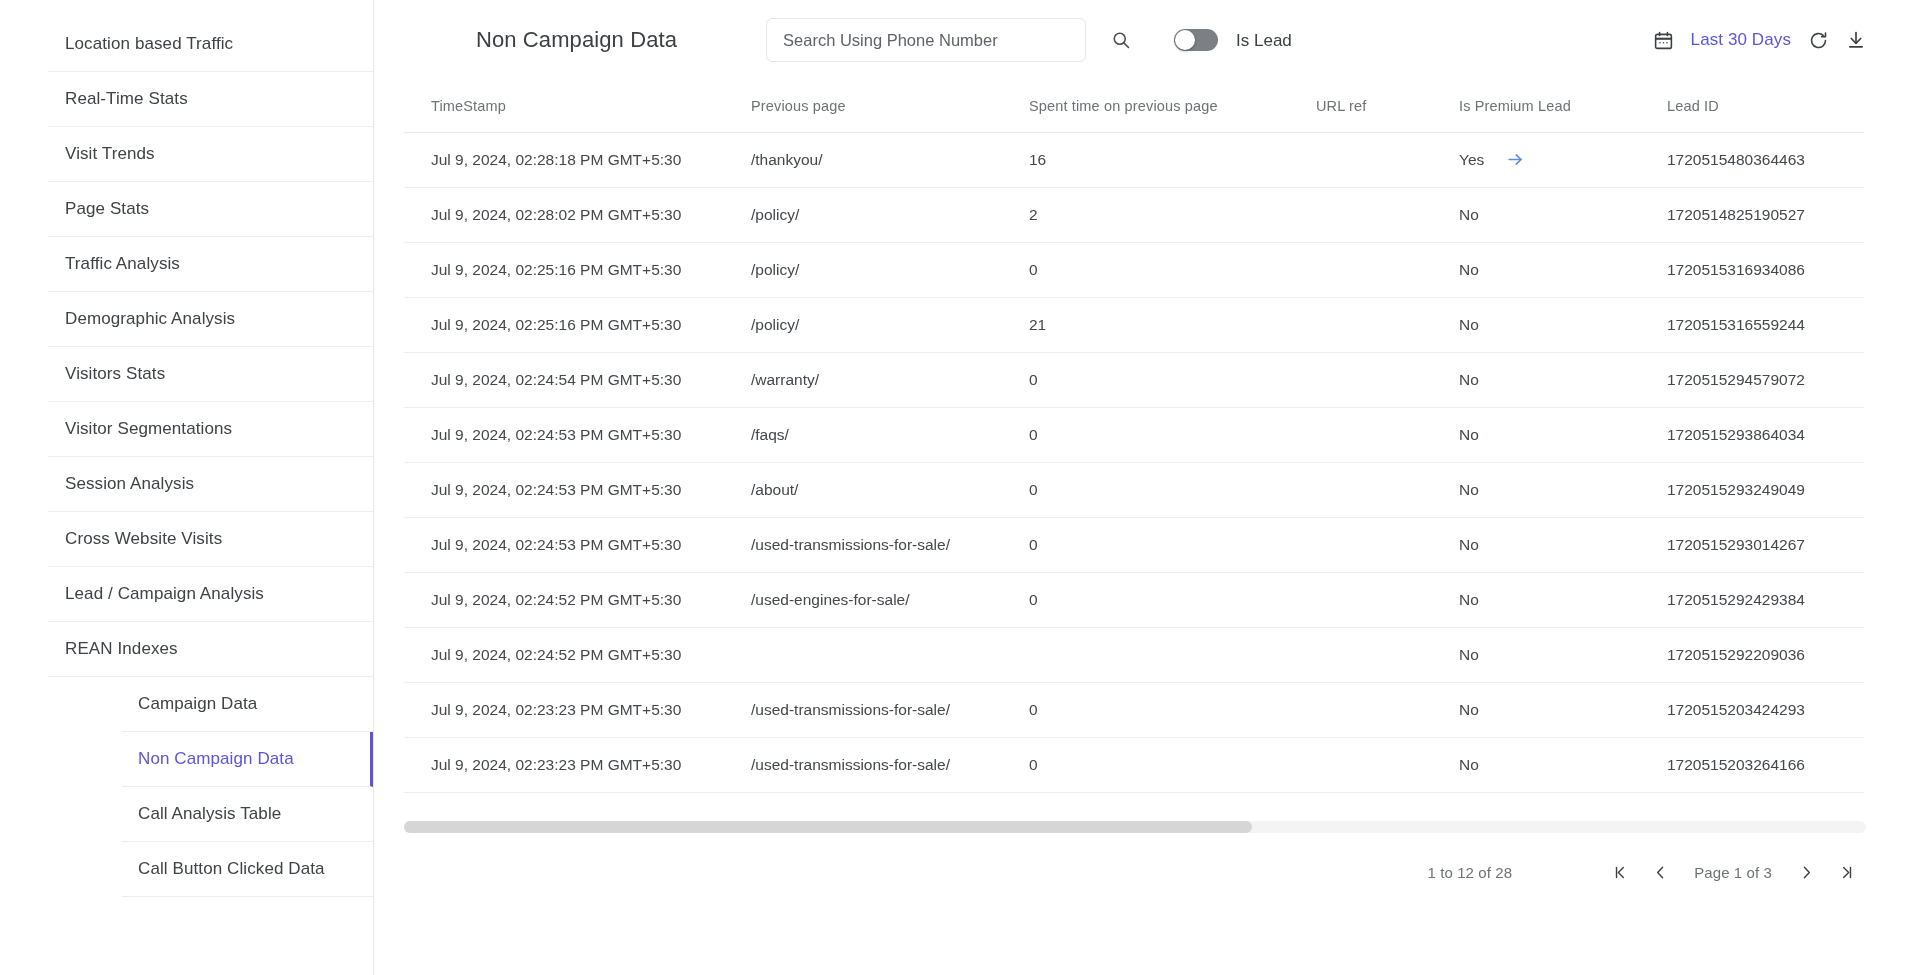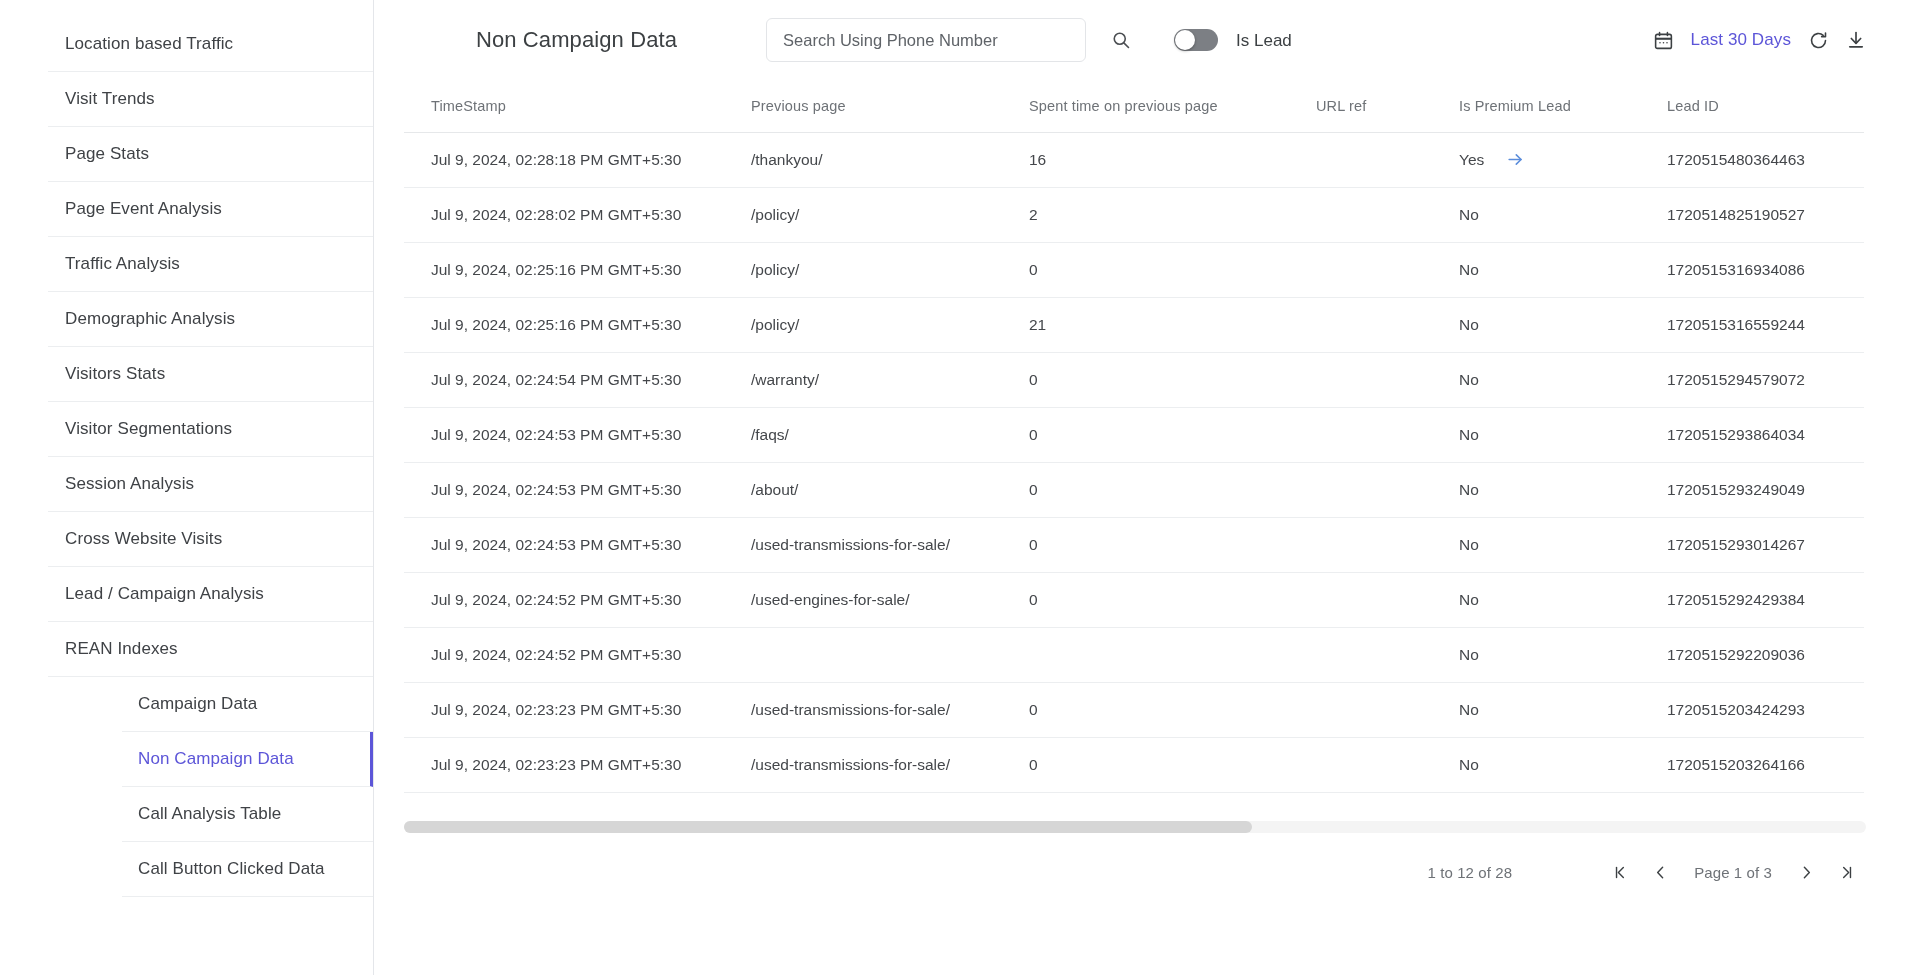--- a/index.html
+++ b/index.html
@@ -266,27 +266,27 @@
 </head>
 <body>
 
 <div class="app">
 
   <nav class="sidebar" id="sidebar">
       <div class="nav-item">
         <span class="nav-label">Location based Traffic</span>
       </div>
       <div class="nav-item">
+        <span class="nav-label">Real-Time Stats</span>
+      </div>
+      <div class="nav-item">
         <span class="nav-label">Visit Trends</span>
       </div>
       <div class="nav-item">
         <span class="nav-label">Page Stats</span>
-      </div>
-      <div class="nav-item">
-        <span class="nav-label">Page Event Analysis</span>
       </div>
       <div class="nav-item">
         <span class="nav-label">Traffic Analysis</span>
       </div>
       <div class="nav-item">
         <span class="nav-label">Demographic Analysis</span>
       </div>
       <div class="nav-item">
         <span class="nav-label">Visitors Stats</span>
       </div>

